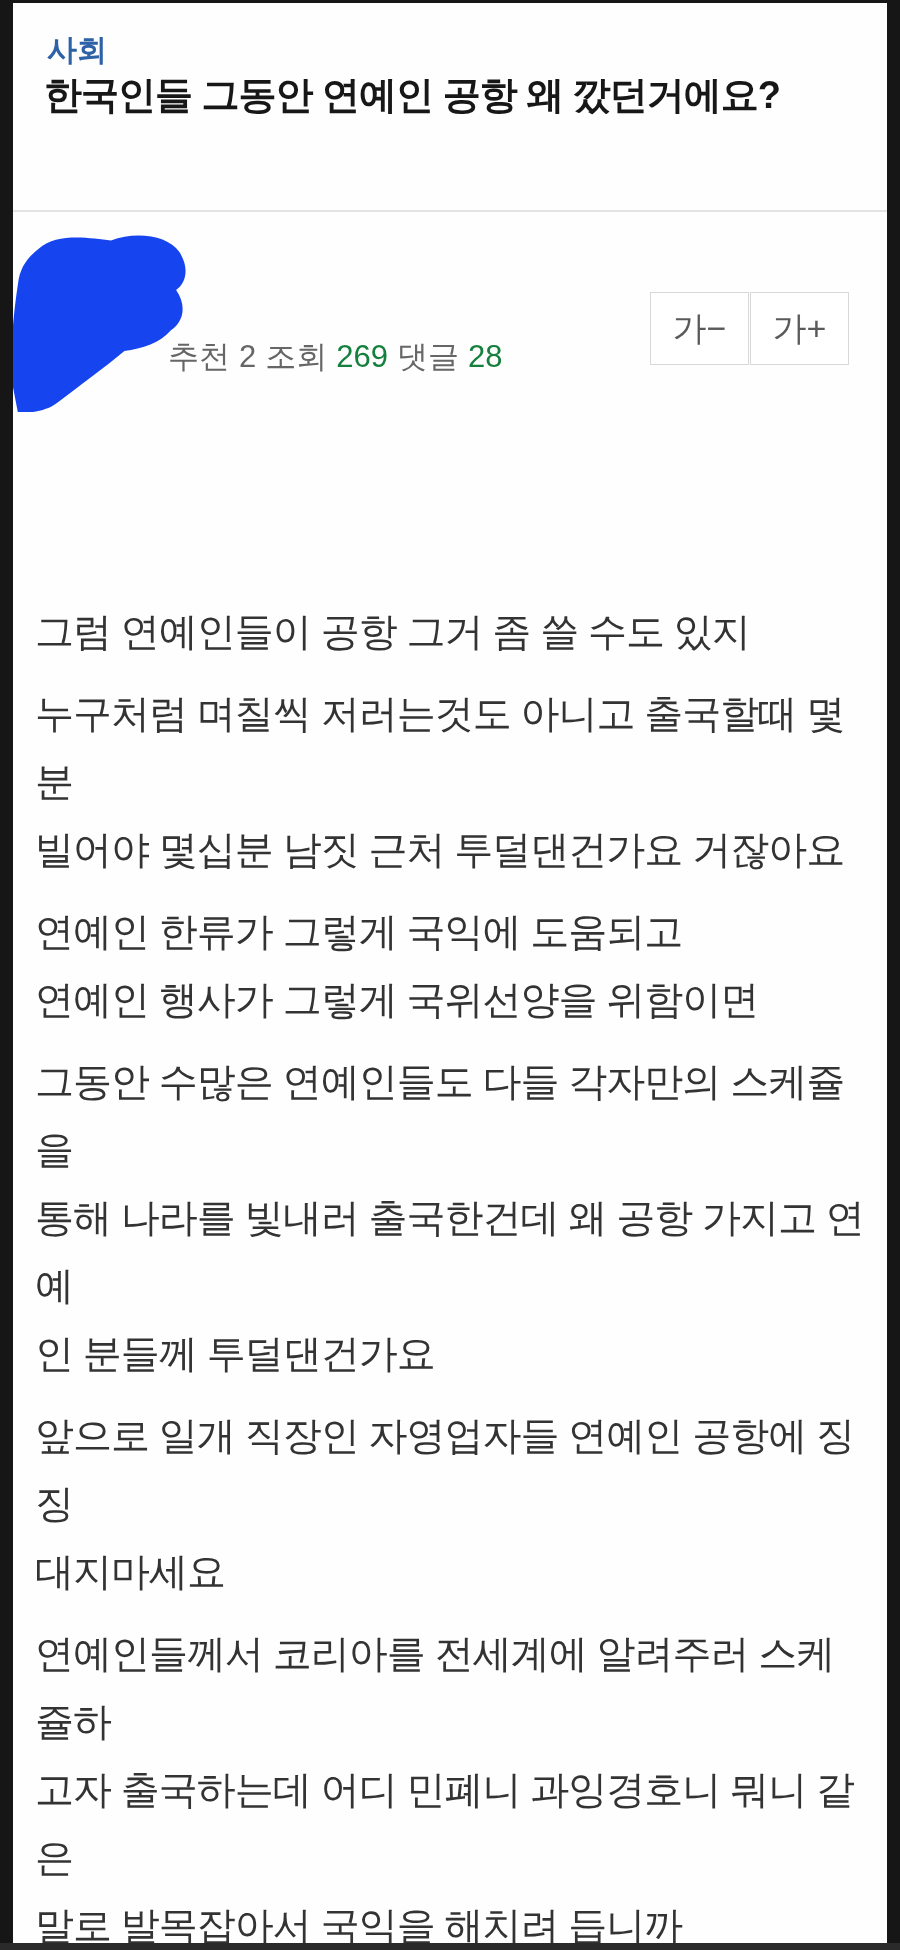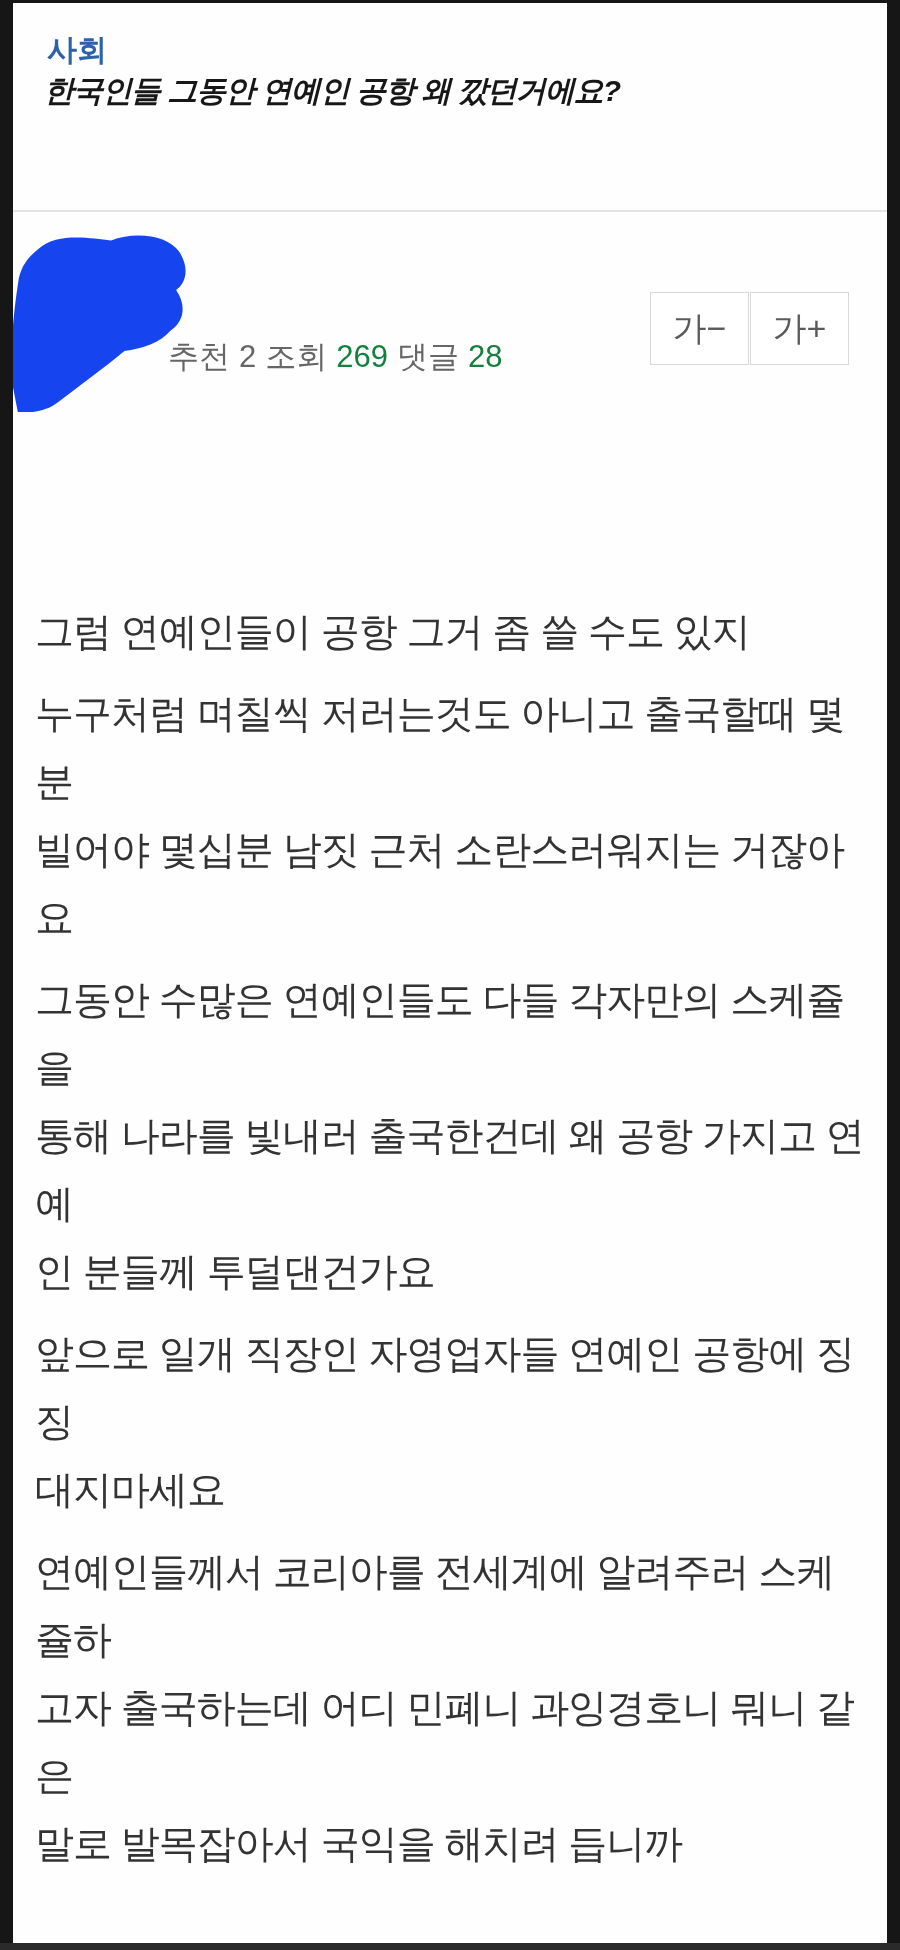--- a/index.html
+++ b/index.html
@@ -15,23 +15,22 @@
   .edge-top{left:0;top:0;width:900px;height:3px;}
   .edge-bottom{left:0;bottom:0;width:900px;height:7px;background:#2a2a2a;}
 
   .header{position:absolute;left:0;top:0;width:900px;}
   .category{
     position:absolute;left:47px;top:30px;
     font-size:30px;font-weight:bold;color:#2d62a6;text-decoration:none;
   }
   .title{
     position:absolute;left:44px;top:72px;width:820px;margin:0;
-    font-size:30px;font-weight:bold;color:#171717;letter-spacing:-1px;
+    font-size:38px;font-weight:bold;color:#171717;letter-spacing:-1px;
     line-height:1.25;
-    font-style:italic;
   }
   .divider{position:absolute;left:13px;top:210px;width:874px;height:2px;background:#e3e3e3;}
 
   .meta{position:absolute;left:0;top:210px;width:900px;height:210px;}
   .scribble{position:absolute;left:6px;top:16px;width:210px;height:186px;}
   .stats{
     position:absolute;left:168px;top:126px;
     font-size:31px;color:#666;white-space:nowrap;
   }
   .stats .num{color:#15803d;}
@@ -82,21 +81,23 @@
 
     <div class="font-controls">
       <div class="font-btn">가−</div>
       <div class="font-btn">가+</div>
     </div>
   </div>
 
   <div class="body-text">
     <p>그럼 연예인들이 공항 그거 좀 쓸 수도 있지</p>
     <p>누구처럼 며칠씩 저러는것도 아니고 출국할때 몇분
-빌어야 몇십분 남짓 근처 소란스러워지는 거잖아요</p>
+빌어야 몇십분 남짓 근처 투덜댄건가요 거잖아요</p>
+    <p>연예인 한류가 그렇게 국익에 도움되고
+연예인 행사가 그렇게 국위선양을 위함이면</p>
     <p>그동안 수많은 연예인들도 다들 각자만의 스케쥴을
 통해 나라를 빛내러 출국한건데 왜 공항 가지고 연예
 인 분들께 투덜댄건가요</p>
     <p>앞으로 일개 직장인 자영업자들 연예인 공항에 징징
 대지마세요</p>
     <p>연예인들께서 코리아를 전세계에 알려주러 스케쥴하
 고자 출국하는데 어디 민폐니 과잉경호니 뭐니 같은
 말로 발목잡아서 국익을 해치려 듭니까</p>
 
   </div>

